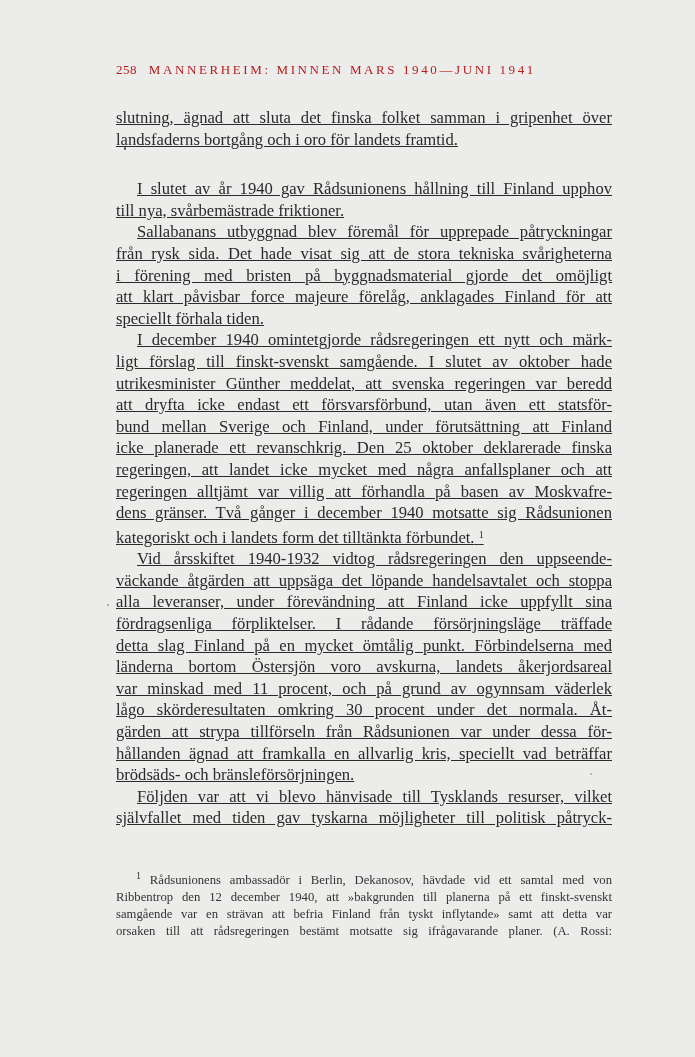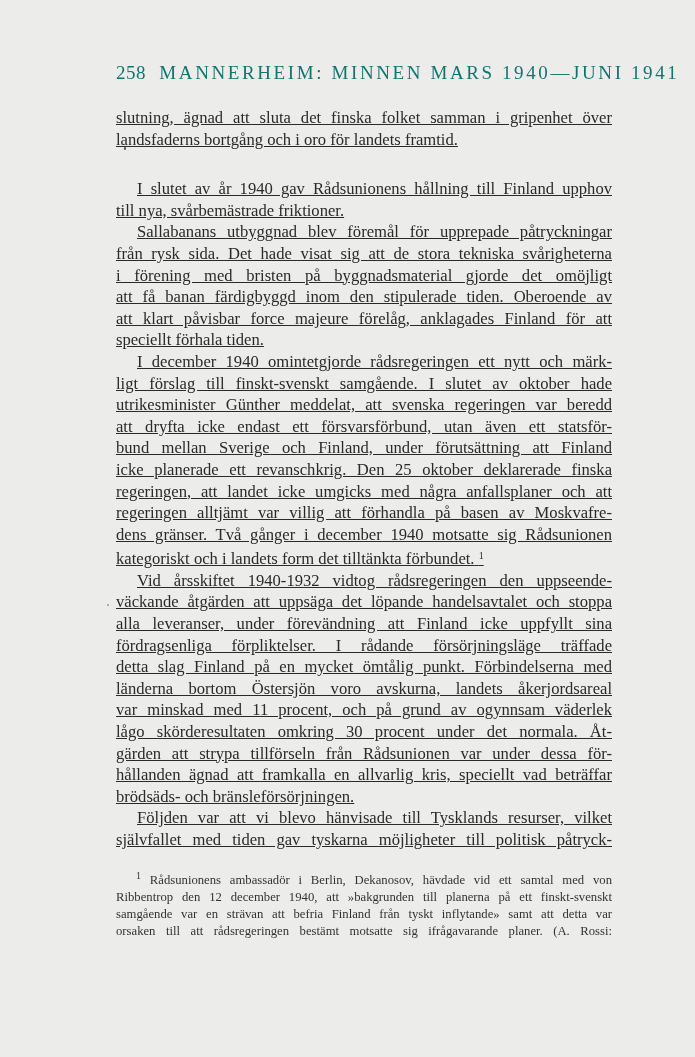--- a/index.html
+++ b/index.html
@@ -12,24 +12,24 @@
     color: #2a2a2a;
   }
   .page {
     position: absolute;
     left: 116px; top: 0;
     width: 496px;
   }
   .running-head {
     position: absolute;
     top: 62px; left: 0; width: 496px;
-    font-size: 19px;
+    font-size: 13px;
     letter-spacing: 2.6px;
     white-space: nowrap;
-    color: #0f766e;
+    color: #b91c1c;
   }
   .running-head .pno { letter-spacing: 0.5px; margin-right: 6px; }
   .body-text {
     position: absolute;
     top: 107px; left: 0; width: 496px;
     font-size: 16.6px;
     line-height: 21.6px;
   }
   .body-text p {
     margin: 0;
@@ -72,33 +72,32 @@
 
     <p>
       <span class="ln" style="padding-left:21px">I slutet av år 1940 gav Rådsunionens hållning till Finland upphov</span>
       <span class="ln last">till nya, svårbemästrade friktioner.</span>
     </p>
 
     <p>
       <span class="ln" style="padding-left:21px">Sallabanans utbyggnad blev föremål för upprepade påtryckningar</span>
       <span class="ln">från rysk sida. Det hade visat sig att de stora tekniska svårigheterna</span>
       <span class="ln">i förening med bristen på byggnadsmaterial gjorde det omöjligt</span>
-      <span class="ln">att få banan färdigbyggd inom den stipulerade tiden. Oberoende av</span>
       <span class="ln">att klart påvisbar force majeure förelåg, anklagades Finland för att</span>
       <span class="ln last">speciellt förhala tiden.</span>
     </p>
 
     <p>
       <span class="ln" style="padding-left:21px">I december 1940 omintetgjorde rådsregeringen ett nytt och märk-</span>
       <span class="ln">ligt förslag till finskt-svenskt samgående. I slutet av oktober hade</span>
       <span class="ln">utrikesminister Günther meddelat, att svenska regeringen var beredd</span>
       <span class="ln">att dryfta icke endast ett försvarsförbund, utan även ett statsför-</span>
       <span class="ln">bund mellan Sverige och Finland, under förutsättning att Finland</span>
       <span class="ln">icke planerade ett revanschkrig. Den 25 oktober deklarerade finska</span>
-      <span class="ln">regeringen, att landet icke umgicks med några anfallsplaner och att</span>
+      <span class="ln">regeringen, att landet icke mycket med några anfallsplaner och att</span>
       <span class="ln">regeringen alltjämt var villig att förhandla på basen av Moskvafre-</span>
       <span class="ln">dens gränser. Två gånger i december 1940 motsatte sig Rådsunionen</span>
       <span class="ln last"><span>kategoriskt och i landets form det tilltänkta förbundet.</span> <sup class="fn">1</sup></span>
     </p>
 
     <p>
       <span class="ln" style="padding-left:21px">Vid årsskiftet 1940-1932 vidtog rådsregeringen den uppseende-</span>
       <span class="ln">väckande åtgärden att uppsäga det löpande handelsavtalet och stoppa</span>
       <span class="ln">alla leveranser, under förevändning att Finland icke uppfyllt sina</span>
       <span class="ln">fördragsenliga förpliktelser. I rådande försörjningsläge träffade</span>

